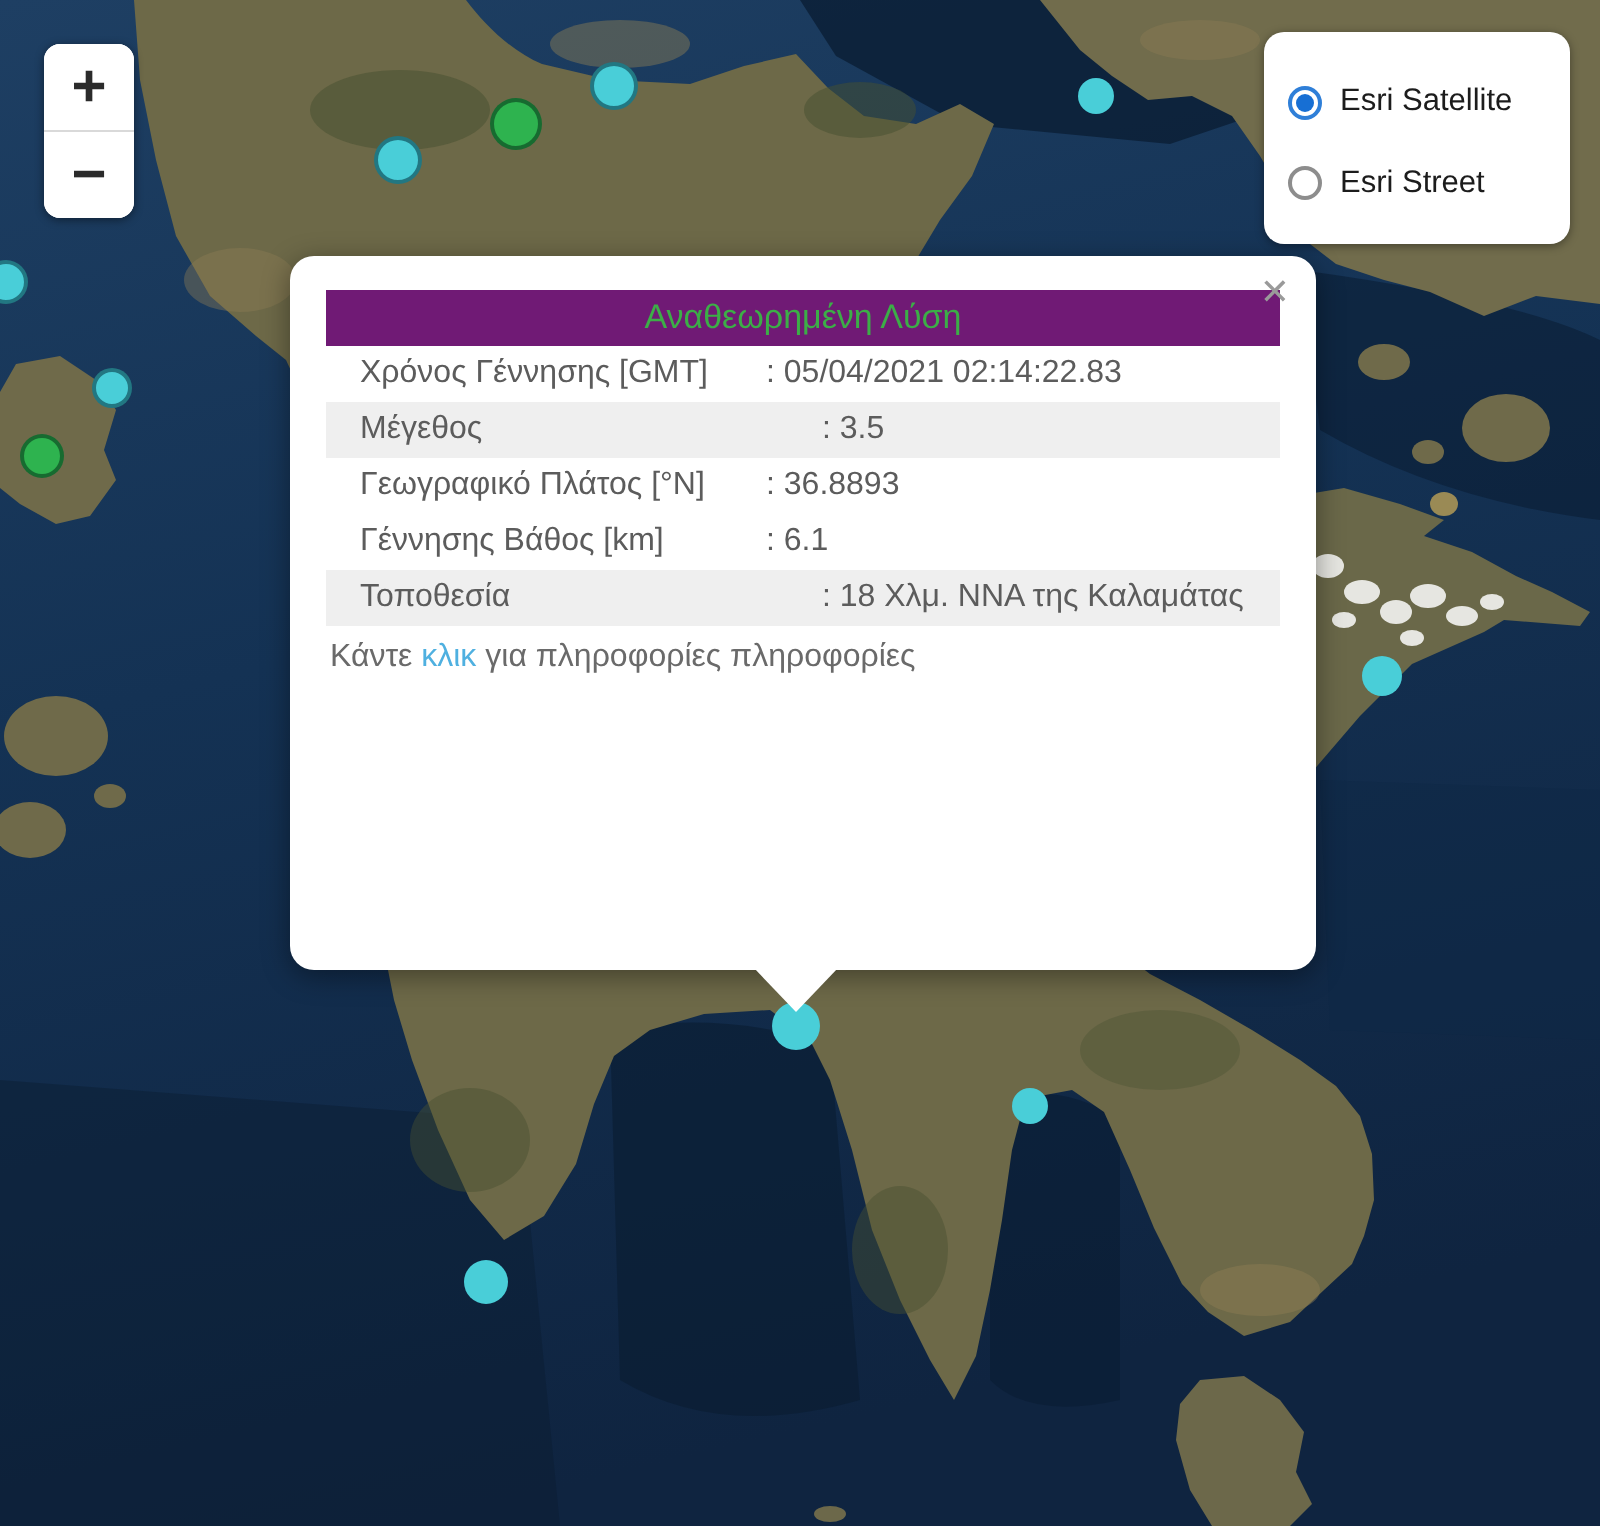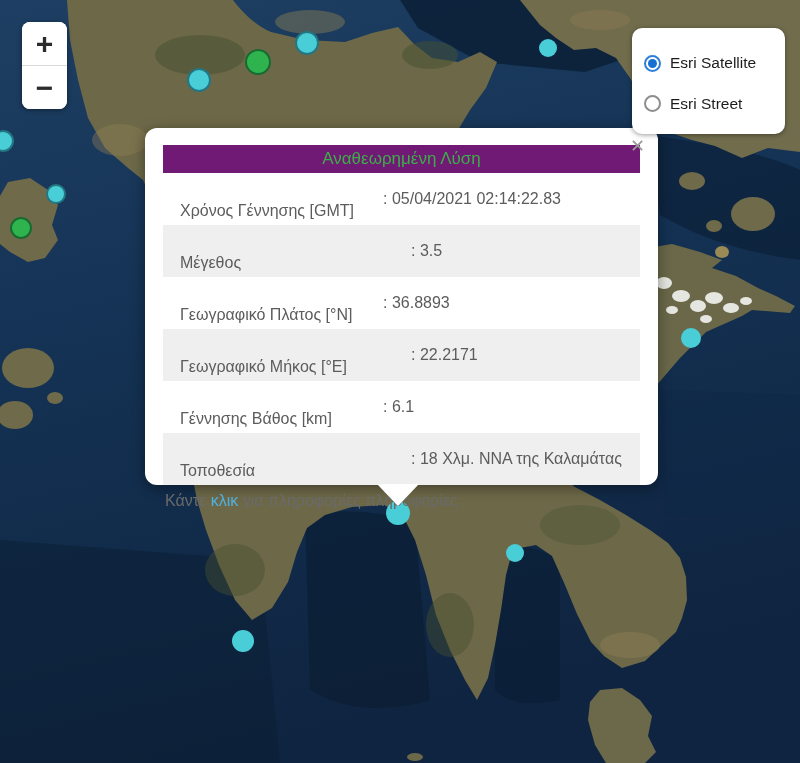--- a/index.html
+++ b/index.html
@@ -23,21 +23,21 @@
     overflow:hidden;
   }
   .zoom-btn{
     width:100%;height:43px;border:0;background:#fff;cursor:pointer;
     font-family:"Liberation Sans","DejaVu Sans",sans-serif;
     font-size:30px;font-weight:700;color:#2b2b2b;line-height:40px;padding:0;
   }
   .zoom-divider{height:1px;background:#d9d9d9;}
   
   .layer-ctrl{
-    position:absolute;left:632px;top:28px;width:153px;height:106px;z-index:20;
+    position:absolute;left:632px;top:16px;width:153px;height:106px;z-index:20;
     background:#fff;border-radius:10px;box-shadow:0 1px 5px rgba(0,0,0,.4);
     padding:15px 10px 10px 12px;display:flex;flex-direction:column;justify-content:space-around;
   }
   .layer-option{display:flex;align-items:center;gap:9px;cursor:pointer;}
   .radio{width:17px;height:17px;border-radius:50%;border:2px solid #8d8d8d;position:relative;flex:0 0 auto;background:#fff;}
   .radio.selected{border-color:#2f7fd8;}
   .radio.selected::after{
     content:"";position:absolute;left:2px;top:2px;width:9px;height:9px;border-radius:50%;background:#176fd4;
   }
   .layer-label{font-size:15.5px;color:#1c1c1c;white-space:nowrap;}
@@ -57,21 +57,21 @@
     background:none;border:0;cursor:pointer;line-height:1;padding:2px;
     font-family:"Liberation Sans","DejaVu Sans",sans-serif;
   }
   .popup-title{
     background:#701a75;text-align:center;font-size:17px;font-weight:500;
     color:#3cae47;line-height:24px;padding:2px 0;
   }
   .prow{display:flex;line-height:24px;font-size:16px;}
   .prow.shaded{background:#efefef;gap:28px;}
   .prow .cell{padding:2px 4px 2px 0;}
-  .prow .lbl{width:220px;padding-left:17px;flex:0 0 auto;margin-top:24px;}
+  .prow .lbl{width:220px;padding-left:17px;flex:0 0 auto;}
   .prow .val{flex:1;display:flex;align-items:center;}
   .popup-footer{font-size:16px;line-height:24px;color:#6a6a6a;padding:4px 0 0 2px;}
   .popup-footer a{color:#4fb0e0;text-decoration:none;cursor:pointer;text-align:center;}
 </style>
 </head>
 <body>
 
 <div class="stage">
 
   <svg class="map-svg" viewBox="0 0 800 763" xmlns="http://www.w3.org/2000/svg" preserveAspectRatio="none">
@@ -192,24 +192,20 @@
           <div class="cell val">: 05/04/2021 02:14:22.83</div>
         </div>
         <div class="prow shaded">
           <div class="cell lbl">Μέγεθος</div>
           <div class="cell val">: 3.5</div>
         </div>
         <div class="prow">
           <div class="cell lbl">Γεωγραφικό Πλάτος [°N]</div>
           <div class="cell val">: 36.8893</div>
         </div>
-        <div class="prow shaded">
-          <div class="cell lbl">Γεωγραφικό Μήκος [°E]</div>
-          <div class="cell val">: 22.2171</div>
-        </div>
         <div class="prow">
           <div class="cell lbl">Γέννησης Βάθος [km]</div>
           <div class="cell val">: 6.1</div>
         </div>
         <div class="prow shaded">
           <div class="cell lbl">Τοποθεσία</div>
           <div class="cell val">: 18 Χλμ. ΝΝΑ της Καλαμάτας</div>
         </div>
       </div>
     <div class="popup-footer"><span>Κάντε </span><a>κλικ</a><span> για πληροφορίες πληροφορίες</span></div>

